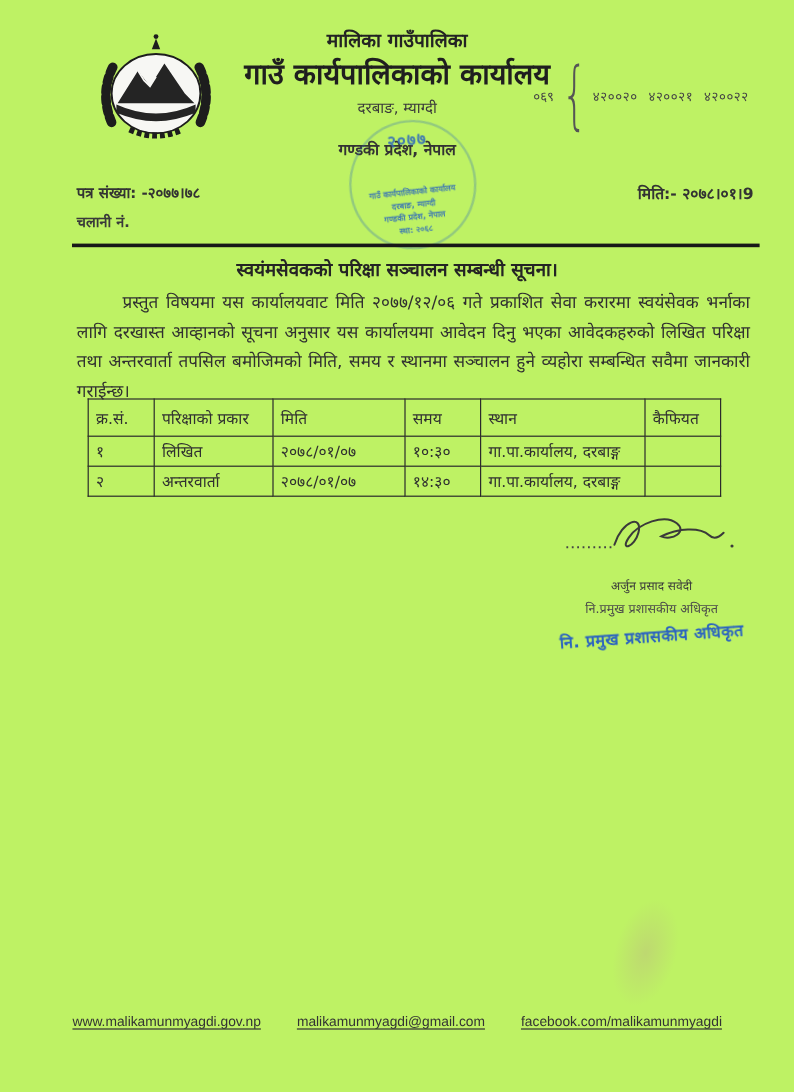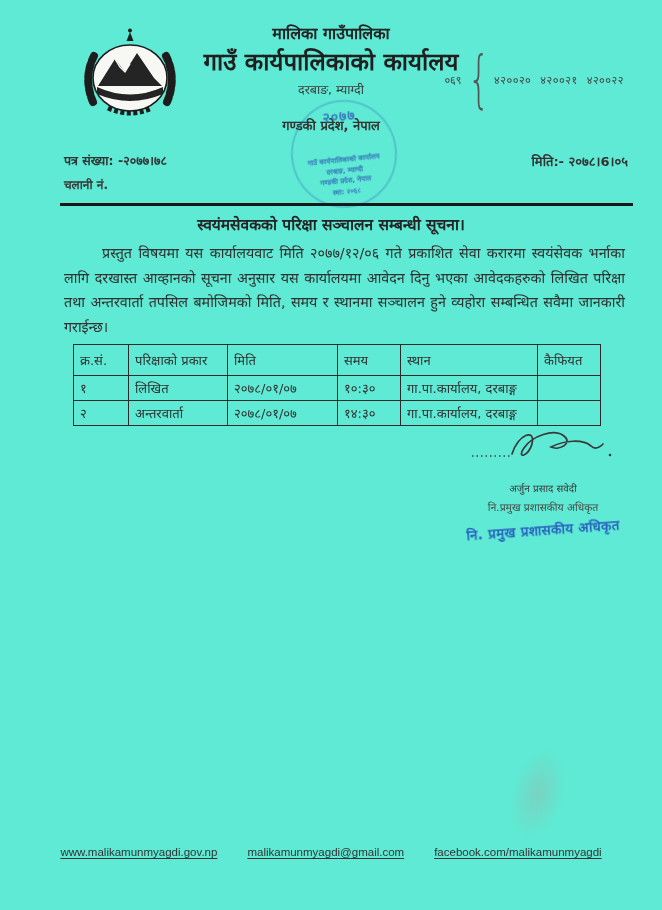--- a/index.html
+++ b/index.html
@@ -1,18 +1,18 @@
 <!DOCTYPE html>
 <html><head>
 <meta charset="utf-8">
 <style>
   html,body{margin:0;padding:0;background:#e8e8e8;}
   .page{
     position:relative;width:662px;height:910px;margin:0 auto;
-    background:#5eead4;overflow:hidden;
+    background:#bef264;overflow:hidden;
     font-family:"DejaVu Sans","Liberation Sans",sans-serif;
     color:#2e2e2e;
   }
   
   .emblem{position:absolute;left:78px;top:26px;width:104px;height:98px;}
   .head-center{position:absolute;left:0;right:0;top:24px;text-align:center;line-height:1.25;}
   .hc-muni{font-size:16px;font-weight:700;color:#232323;}
   .hc-office{font-size:24px;font-weight:700;color:#1f1f1f;margin-top:3px;}
   .hc-addr{font-size:12.5px;margin-top:5px;color:#3a3a3a;}
   .hc-prov{font-size:13px;font-weight:600;margin-top:20px;color:#333;}
@@ -34,21 +34,21 @@
   .meta-ref{font-size:12.5px;font-weight:600;color:#333;}
   .meta-date{font-size:13px;font-weight:600;color:#333;}
   .chalani{position:absolute;left:64px;top:176px;font-size:12px;font-weight:600;color:#3a3a3a;}
   .rule{position:absolute;left:60px;top:203px;width:573px;height:2.5px;background:#181818;}
   
   .subject{position:absolute;left:0;right:0;top:213px;text-align:center;
            font-size:15.5px;font-weight:700;color:#242424;}
   .body-text{position:absolute;left:64px;top:241px;width:561px;
              font-size:14.3px;line-height:24.5px;text-align:justify;text-indent:38px;color:#303030;}
   
-  .sched{position:absolute;left:73px;top:344px;border-collapse:collapse;padding-left:34px;}
+  .sched{position:absolute;left:73px;top:332px;border-collapse:collapse;padding-left:34px;}
   .sched th,.sched td{border:1.5px solid #2b2b2b;font-weight:500;
         font-size:13px;color:#303030;padding:3px 6px;text-align:left;vertical-align:middle;}
   .sched th{height:24px;}
   .sched td{height:18px;}
   
   .sig-block{position:absolute;left:443px;top:424px;width:200px;text-align:center;}
   .sig-scribble{display:block;margin:0 auto;}
   .sig-name{font-size:10px;color:#3a3a3a;margin-top:17px;}
   .sig-desig{font-size:10.5px;color:#4a4a4a;margin-top:5px;}
   .sig-stamp{font-size:13.5px;font-weight:700;color:#2a63c0;margin-top:7px;
@@ -103,21 +103,21 @@
     <div class="stamp-lines">
       <div>गाउँ कार्यपालिकाको कार्यालय</div>
       <div>दरबाङ, म्याग्दी</div>
       <div>गण्डकी प्रदेश, नेपाल</div>
       <div>स्था: २०६८</div>
     </div>
   </div>
 
   <div class="meta-row">
     <span class="meta-ref">पत्र संख्या: -२०७७।७८</span>
-    <span class="meta-date">मिति:- २०७८।6।०५</span>
+    <span class="meta-date">मिति:- २०७८।०१।9</span>
   </div>
   <div class="chalani">चलानी नं.</div>
   <div class="rule"></div>
 
   <div class="subject">स्वयंमसेवकको परिक्षा सञ्चालन सम्बन्धी सूचना।</div>
   <div class="body-text">प्रस्तुत विषयमा यस कार्यालयवाट मिति २०७७/१२/०६ गते प्रकाशित सेवा करारमा स्वयंसेवक भर्नाका लागि दरखास्त आव्हानको सूचना अनुसार यस कार्यालयमा आवेदन दिनु भएका आवेदकहरुको लिखित परिक्षा तथा अन्तरवार्ता तपसिल बमोजिमको मिति, समय र स्थानमा सञ्चालन हुने व्यहोरा सम्बन्धित सवैमा जानकारी गराईन्छ।</div>
 
   <table class="sched">
     <colgroup>
       <col style="width:55px">

